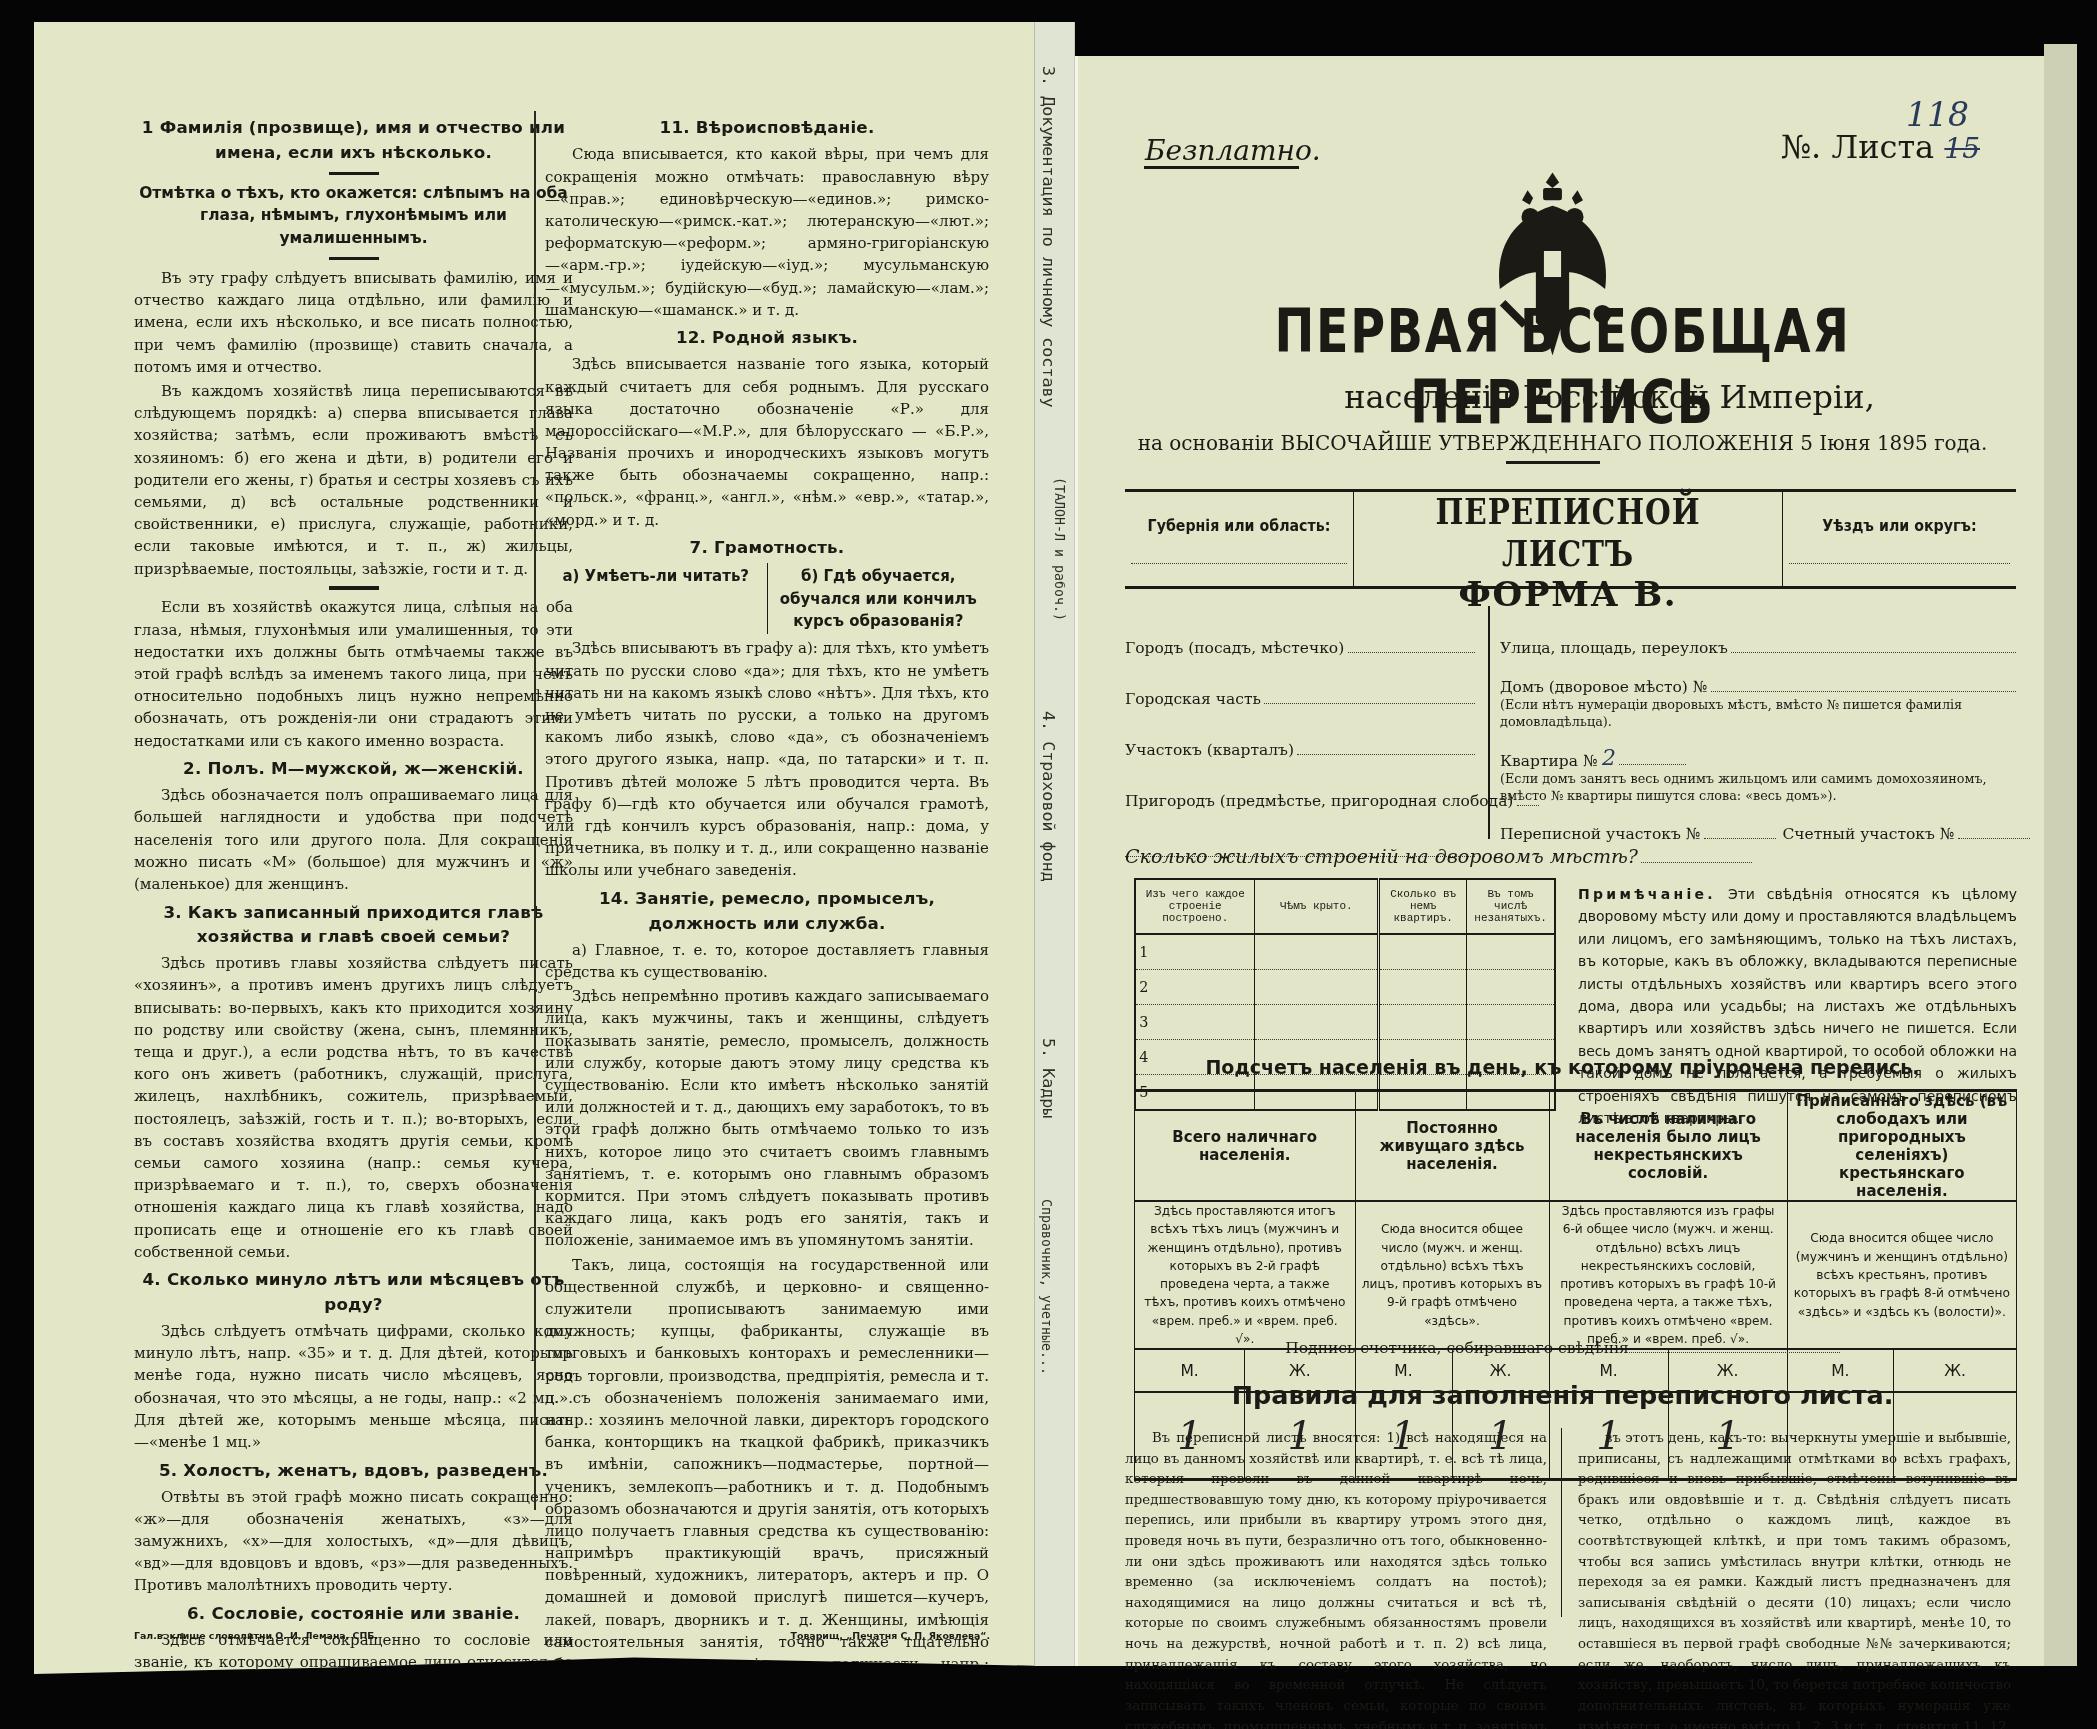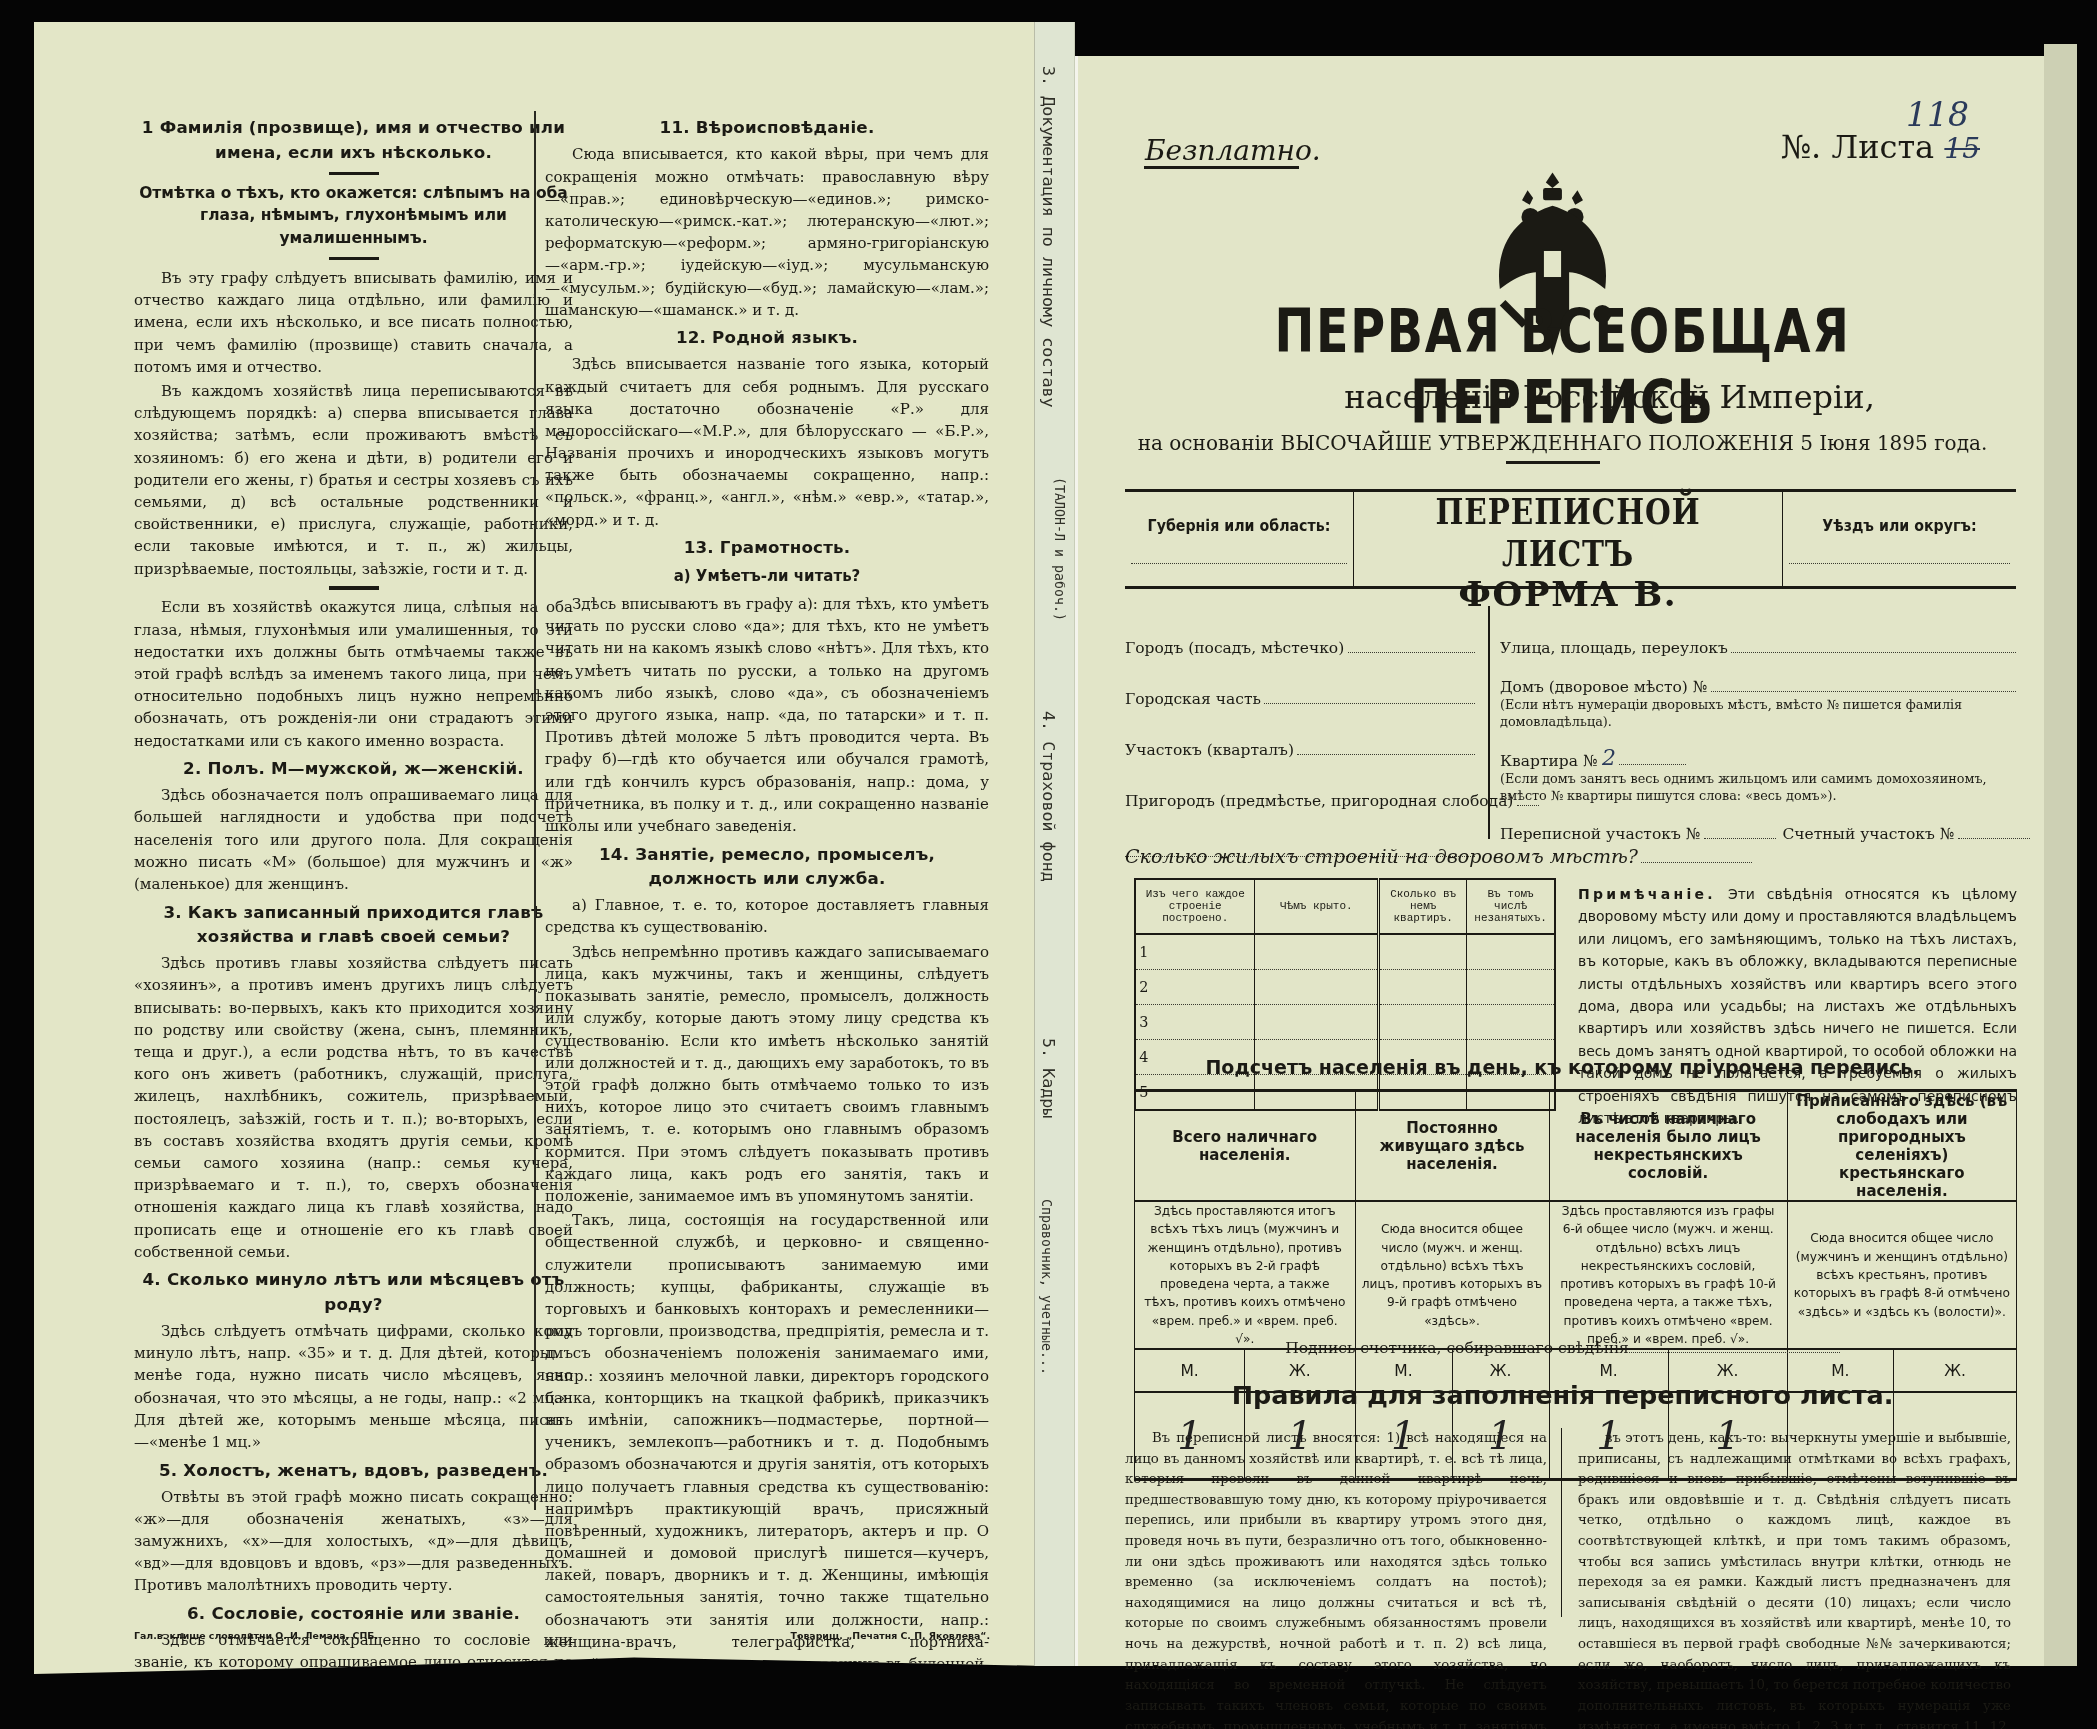--- a/index.html
+++ b/index.html
@@ -107,23 +107,24 @@
 
     </div>
 
     <div class="col-rule"></div>
 
     <div class="lcol c2">
       <div class="sec-head">11. Вѣроисповѣданіе.</div>
       <p class="para">Сюда вписывается, кто какой вѣры, при чемъ для сокращенія можно отмѣчать: православную вѣру—«прав.»; единовѣрческую—«единов.»; римско-католическую—«римск.-кат.»; лютеранскую—«лют.»; реформатскую—«реформ.»; армяно-григоріанскую—«арм.-гр.»; іудейскую—«іуд.»; мусульманскую—«мусульм.»; будійскую—«буд.»; ламайскую—«лам.»; шаманскую—«шаманск.» и т. д.</p>
       <div class="sec-head">12. Родной языкъ.</div>
       <p class="para">Здѣсь вписывается названіе того языка, который каждый считаетъ для себя роднымъ. Для русскаго языка достаточно обозначеніе «Р.» для малороссійскаго—«М.Р.», для бѣлорусскаго — «Б.Р.», Названія прочихъ и инородческихъ языковъ могутъ также быть обозначаемы сокращенно, напр.: «польск.», «франц.», «англ.», «нѣм.» «евр.», «татар.», «морд.» и т. д.</p>
-      <div class="sec-head">13. Грамотность.</div>
+      <div class="sec-head">7. Грамотность.</div>
       <div class="split">
         <div>а) Умѣетъ-ли читать?</div>
+        <div>б) Гдѣ обучается, обучался или кончилъ курсъ образованія?</div>
       </div>
       <p class="para">Здѣсь вписываютъ въ графу а): для тѣхъ, кто умѣетъ читать по русски слово «да»; для тѣхъ, кто не умѣетъ читать ни на какомъ языкѣ слово «нѣтъ». Для тѣхъ, кто не умѣетъ читать по русски, а только на другомъ какомъ либо языкѣ, слово «да», съ обозначеніемъ этого другого языка, напр. «да, по татарски» и т. п. Противъ дѣтей моложе 5 лѣтъ проводится черта. Въ графу б)—гдѣ кто обучается или обучался грамотѣ, или гдѣ кончилъ курсъ образованія, напр.: дома, у причетника, въ полку и т. д., или сокращенно названіе школы или учебнаго заведенія.</p>
       <div class="sec-head">14. Занятіе, ремесло, промыселъ, должность или служба.</div>
       <p class="para">а) Главное, т. е. то, которое доставляетъ главныя средства къ существованію.</p>
       <p class="para">Здѣсь непремѣнно противъ каждаго записываемаго лица, какъ мужчины, такъ и женщины, слѣдуетъ показывать занятіе, ремесло, промыселъ, должность или службу, которые даютъ этому лицу средства къ существованію. Если кто имѣетъ нѣсколько занятій или должностей и т. д., дающихъ ему заработокъ, то въ этой графѣ должно быть отмѣчаемо только то изъ нихъ, которое лицо это считаетъ своимъ главнымъ занятіемъ, т. е. которымъ оно главнымъ образомъ кормится. При этомъ слѣдуетъ показывать противъ каждаго лица, какъ родъ его занятія, такъ и положеніе, занимаемое имъ въ упомянутомъ занятіи.</p>
       <p class="para">Такъ, лица, состоящія на государственной или общественной службѣ, и церковно- и священно-служители прописываютъ занимаемую ими должность; купцы, фабриканты, служащіе въ торговыхъ и банковыхъ конторахъ и ремесленники—родъ торговли, производства, предпріятія, ремесла и т. д. съ обозначеніемъ положенія занимаемаго ими, напр.: хозяинъ мелочной лавки, директоръ городского банка, конторщикъ на ткацкой фабрикѣ, приказчикъ въ имѣніи, сапожникъ—подмастерье, портной—ученикъ, землекопъ—работникъ и т. д. Подобнымъ образомъ обозначаются и другія занятія, отъ которыхъ лицо получаетъ главныя средства къ существованію: напримѣръ практикующій врачъ, присяжный повѣренный, художникъ, литераторъ, актеръ и пр. О домашней и домовой прислугѣ пишется—кучеръ, лакей, поваръ, дворникъ и т. д. Женщины, имѣющія самостоятельныя занятія, точно также тщательно обозначаютъ эти занятія или должности, напр.: женщина-врачъ, телеграфистка, портниха-закройщица, швея-одиночка, продавщица въ булочной, работница на табачной фабрикѣ, кухарка, прачка и т. д. Лица, проживающія исключительно на доходы отъ своихъ недвижимыхъ имуществъ, капиталовъ, на пенсію и т. п., обозначаютъ: землевладѣлецъ, домовладѣлецъ, живетъ на проценты съ капитала, получаетъ пенсію, стипендію, живетъ благотворительностью и т. д.</p>
 
     </div>
 
     <div class="imprint" style="left:100px;">Гал.в. клише словолитни О. И. Лемана, СПБ.</div>

